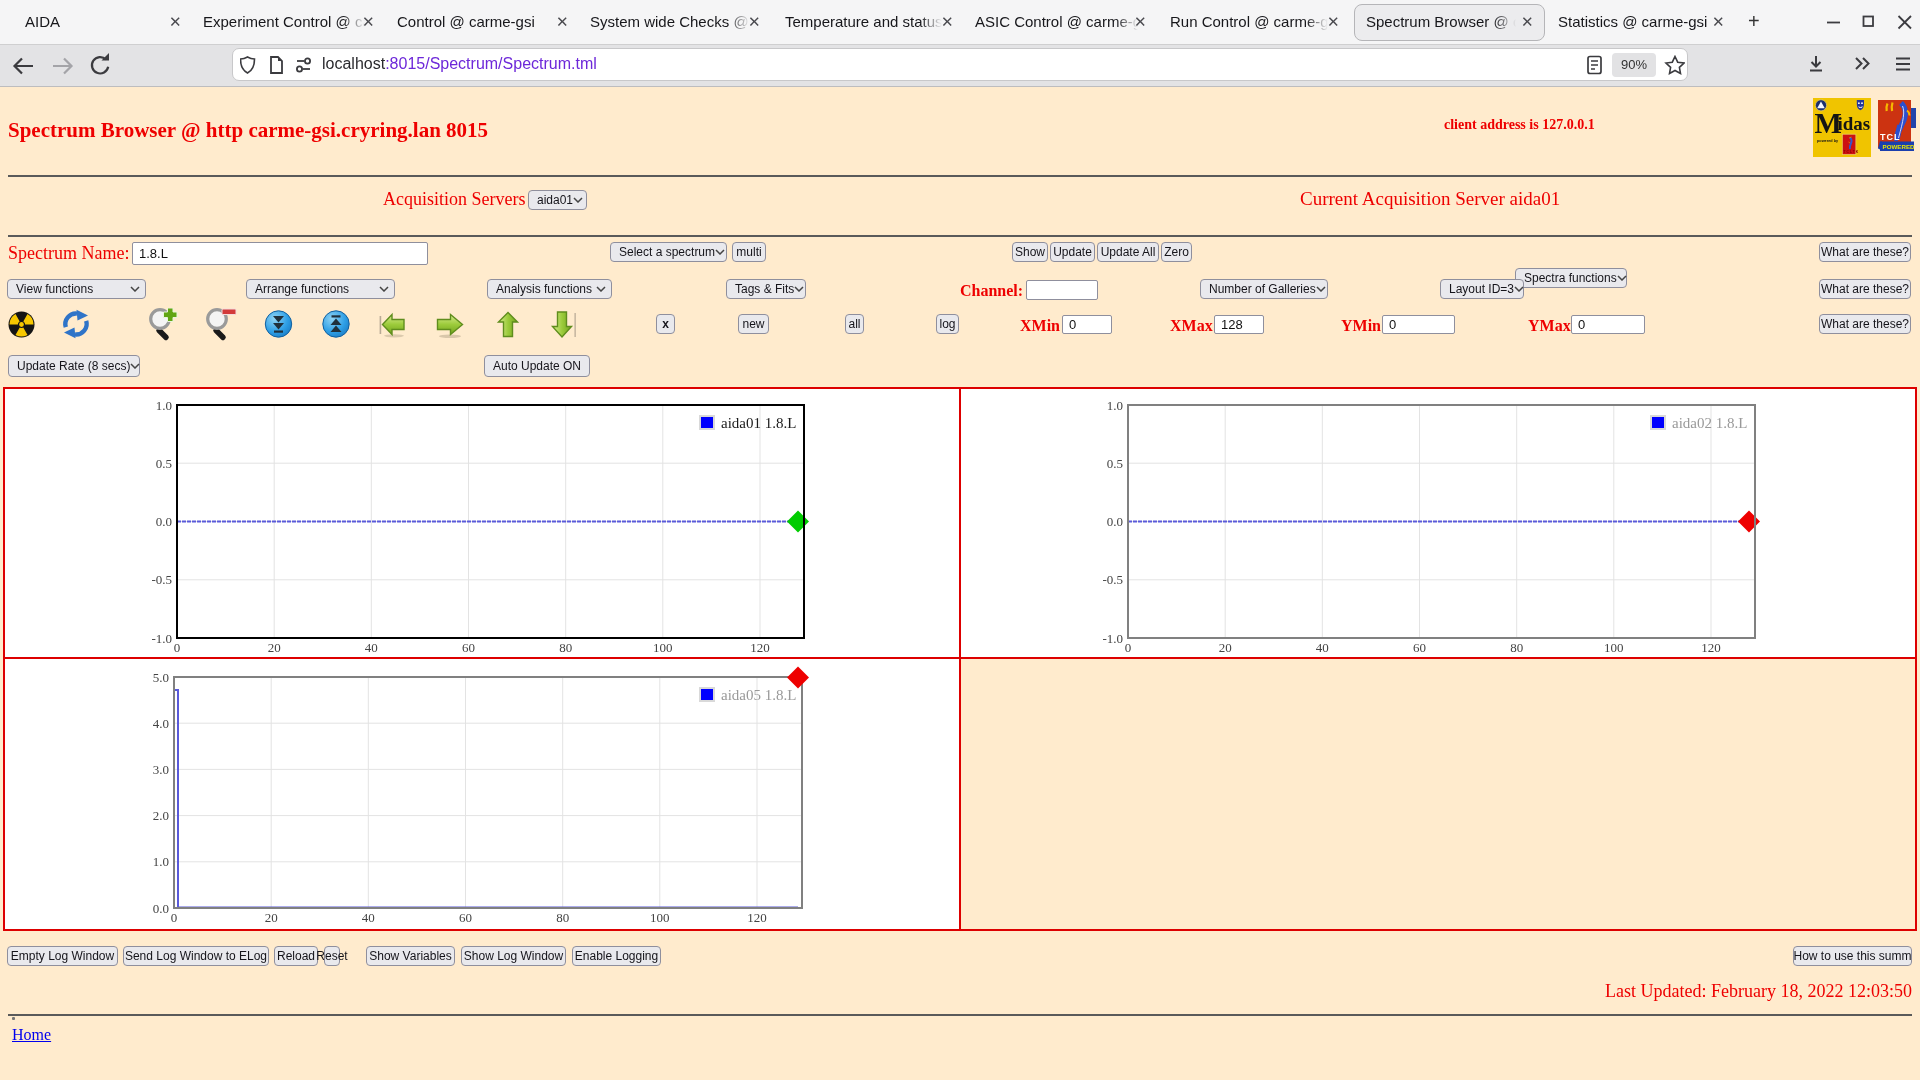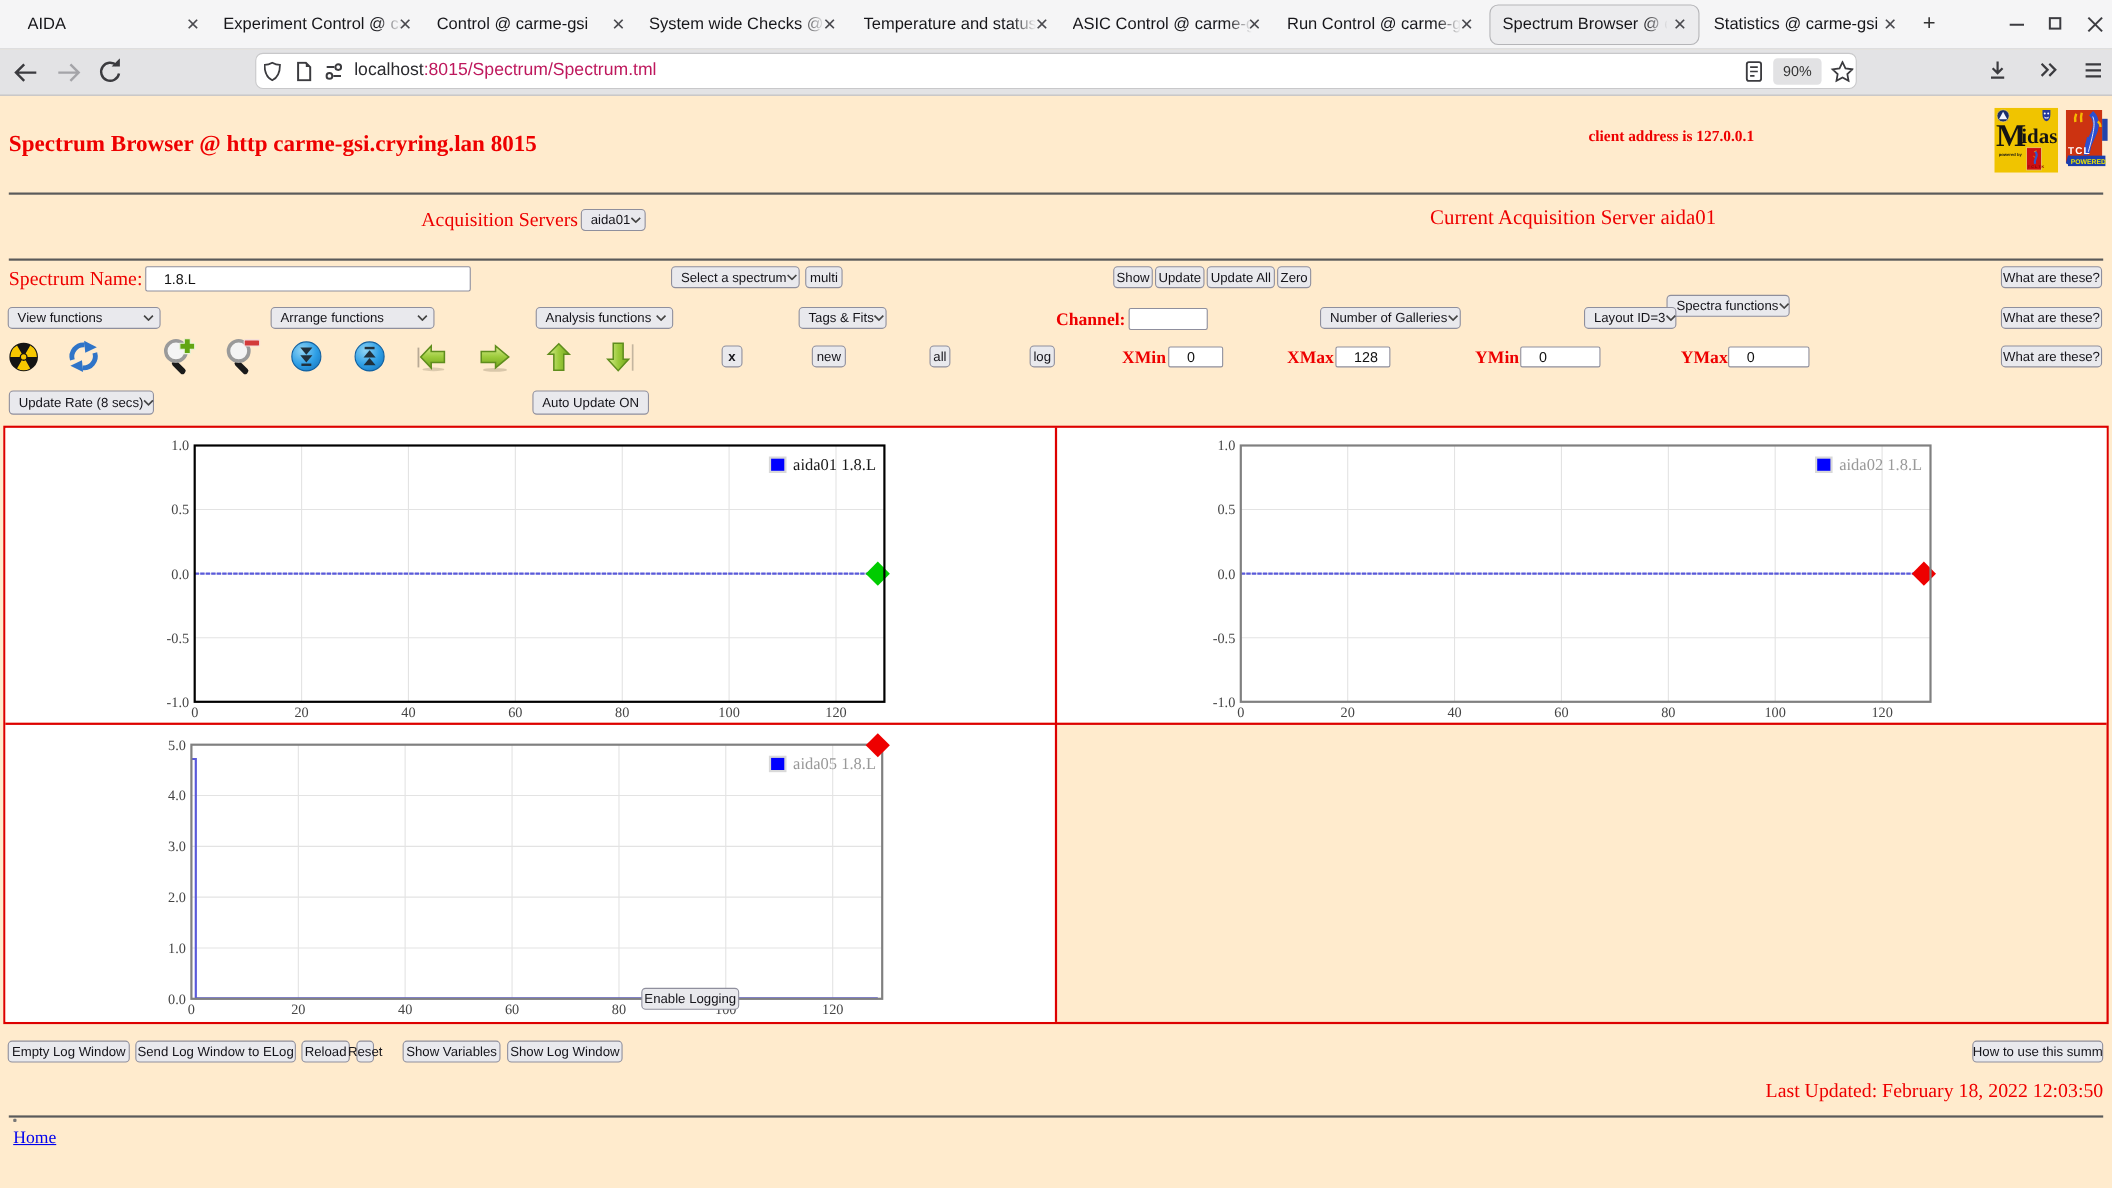--- a/index.html
+++ b/index.html
@@ -8,31 +8,31 @@
   .abs { position:absolute; }
   
   #tabbar { position:absolute; left:0; top:0; width:1920px; height:45px; background:#f5f5f6; border-bottom:1px solid #cfcfd0; }
   .tabtxt { position:absolute; top:13px; font-size:15px; color:#17171b; white-space:nowrap; overflow:hidden; }
   .fade { -webkit-mask-image:linear-gradient(90deg,#000 calc(100% - 22px),transparent); mask-image:linear-gradient(90deg,#000 calc(100% - 22px),transparent); }
   .tclose { position:absolute; top:13px; font-size:15px; color:#4a4a4f; }
   #activetab { position:absolute; left:1354px; top:4px; width:191px; height:37px; background:#ececee; border:1px solid #b5b5b8; border-radius:8px; }
   #toolbar { position:absolute; left:0; top:45px; width:1920px; height:42px; background:#e3e3e5; border-bottom:1px solid #bdbdbf; }
   #urlbar { position:absolute; left:232px; top:48px; width:1456px; height:33px; background:#fff; border:1px solid #c8c8ca; border-radius:7px; }
   .url { position:absolute; left:322px; top:55px; font-size:16px; color:#2a2a2e; }
-  .url .gr { color:#be185d; }
+  .url .gr { color:#6d28d9; }
   #zoomchip { position:absolute; left:1612px; top:53px; width:44px; height:24px; background:#e2e2e4; border-radius:4px; font-size:13px; color:#333; text-align:center; line-height:24px; }
   
   .rser { font-family:"Liberation Serif", serif; color:#ee0000; position:absolute; white-space:nowrap; }
   .sel, .btn { position:absolute; background:#e9e9ed; border:1px solid #8f8f9d; border-radius:4px; color:#15141a;
          font-size:12px; font-family:"Liberation Sans", sans-serif; display:flex; align-items:center; white-space:nowrap; }
   .sel { justify-content:flex-start; padding-left:8px; height:20px; }
   .btn { justify-content:center; height:20px; }
   .sel svg { margin-left:auto; margin-right:5px; flex:none; }
   .inp { position:absolute; background:#fff; border:1px solid #8f8f9d; border-radius:2px; font-size:13px; color:#111;
-         font-family:"Liberation Sans", sans-serif; padding-left:16px; display:flex; align-items:center; }
+         font-family:"Liberation Sans", sans-serif; padding-left:6px; display:flex; align-items:center; }
   hr.rule { position:absolute; left:8px; width:1904px; border:none; border-top:2px solid #5a5a5a; }
   
   #tbl { position:absolute; left:3px; top:387px; width:1914px; height:544px; border:2px solid #dd0000; background:#ffebcd; }
   .cellw { position:absolute; background:#ffffff; }
   #vline { position:absolute; left:954px; top:0; width:2px; height:540px; background:#dd0000; }
   #hline { position:absolute; left:0; top:268px; width:1910px; height:2px; background:#dd0000; }
   .chart { position:absolute; }
 </style>
 </head>
 <body>
@@ -390,18 +390,18 @@
     <rect x="695" y="29" width="14" height="13" fill="#0000ff" stroke="#d9d9d9" stroke-width="2"></rect>
     <text x="716" y="40.5" font-family="Liberation Serif, serif" font-size="15" fill="#999">aida05 1.8.L</text>
   </svg>
 
   <div class="btn" style="left:7px;top:946px;width:111px;">Empty Log Window</div>
   <div class="btn" style="left:123px;top:946px;width:146px;">Send Log Window to ELog</div>
   <div class="btn" style="left:274px;top:946px;width:44px;">Reload</div>
   <div class="btn" style="left:324px;top:946px;width:16px;">Reset</div>
   <div class="btn" style="left:366px;top:946px;width:89px;">Show Variables</div>
   <div class="btn" style="left:461px;top:946px;width:105px;">Show Log Window</div>
-  <div class="btn" style="left:572px;top:898px;width:89px;margin-left:11px;">Enable Logging</div>
+  <div class="btn" style="left:572px;top:946px;width:89px;">Enable Logging</div>
   <div class="btn" style="left:1793px;top:946px;width:119px;">How to use this summ</div>
   <div class="rser" style="right:8px;top:981px;font-size:18px;">Last Updated: February 18, 2022 12:03:50</div>
   <hr class="rule" style="top:1014px;">
 <div class="abs" style="left:12px;top:1017px;width:3px;height:3px;background:#777;border-radius:1px;"></div>
   <div class="abs" style="left:12px;top:1026px;font-family:'Liberation Serif',serif;font-size:16px;"><a style="color:#0000ee;text-decoration:underline;">Home</a></div>
 
 </body></html>

